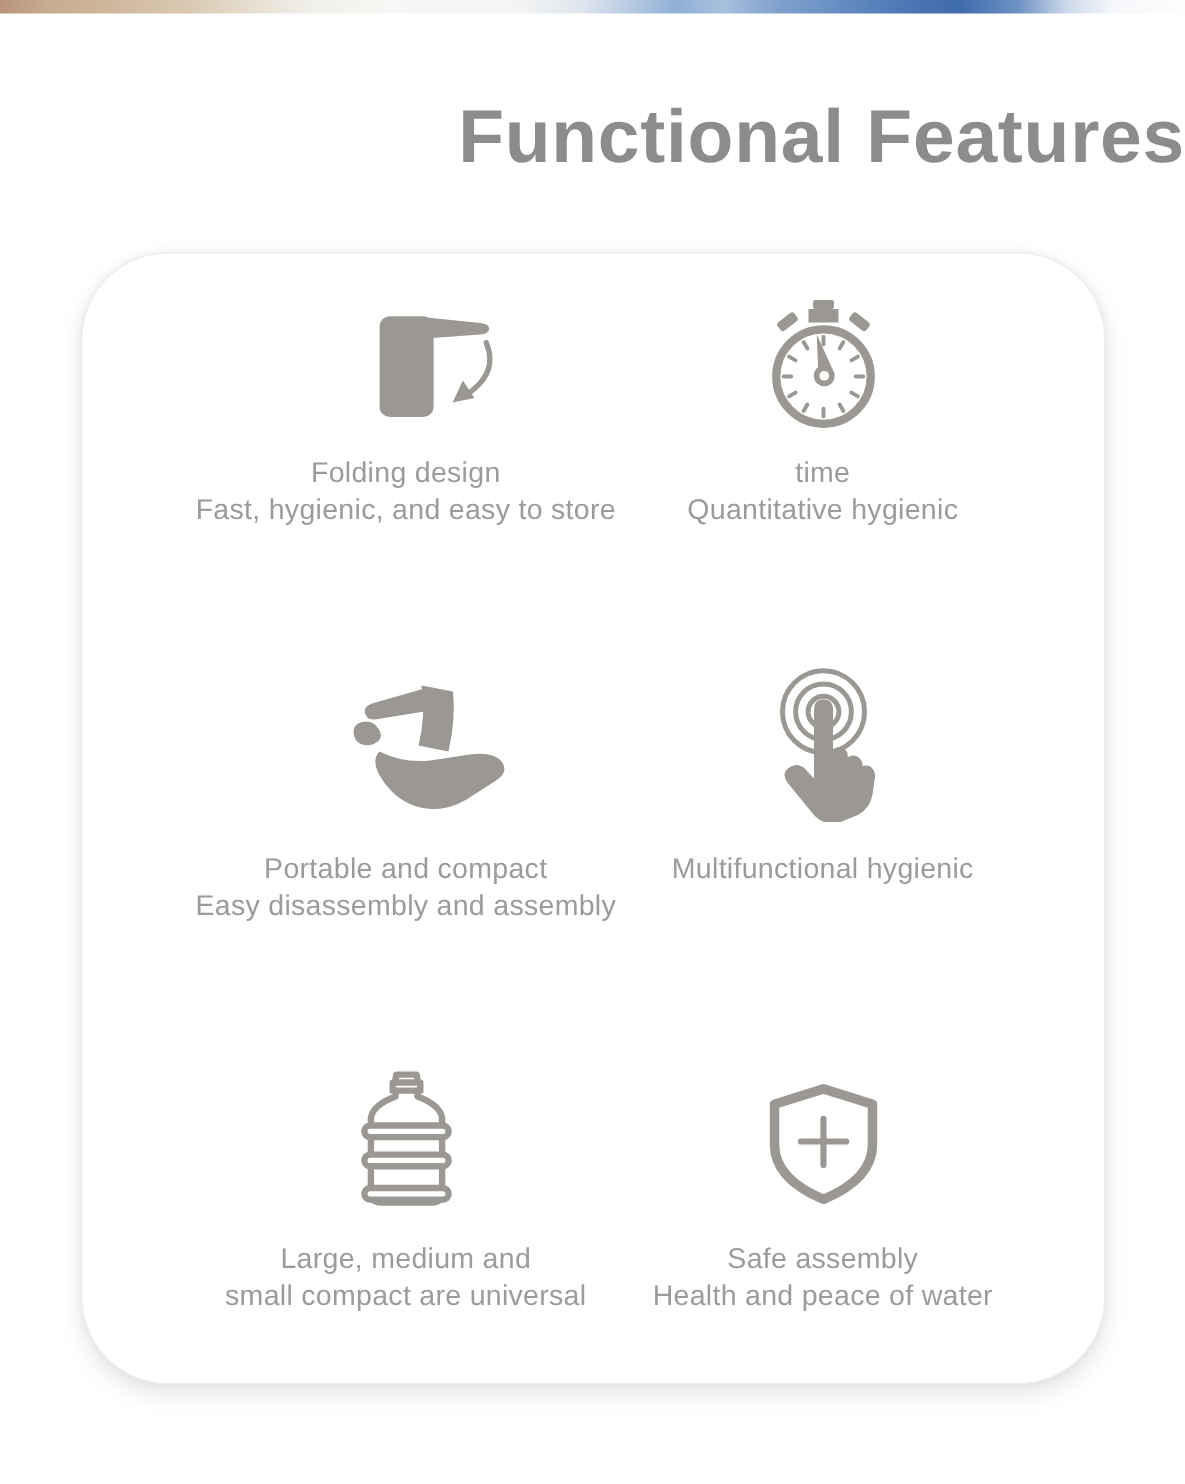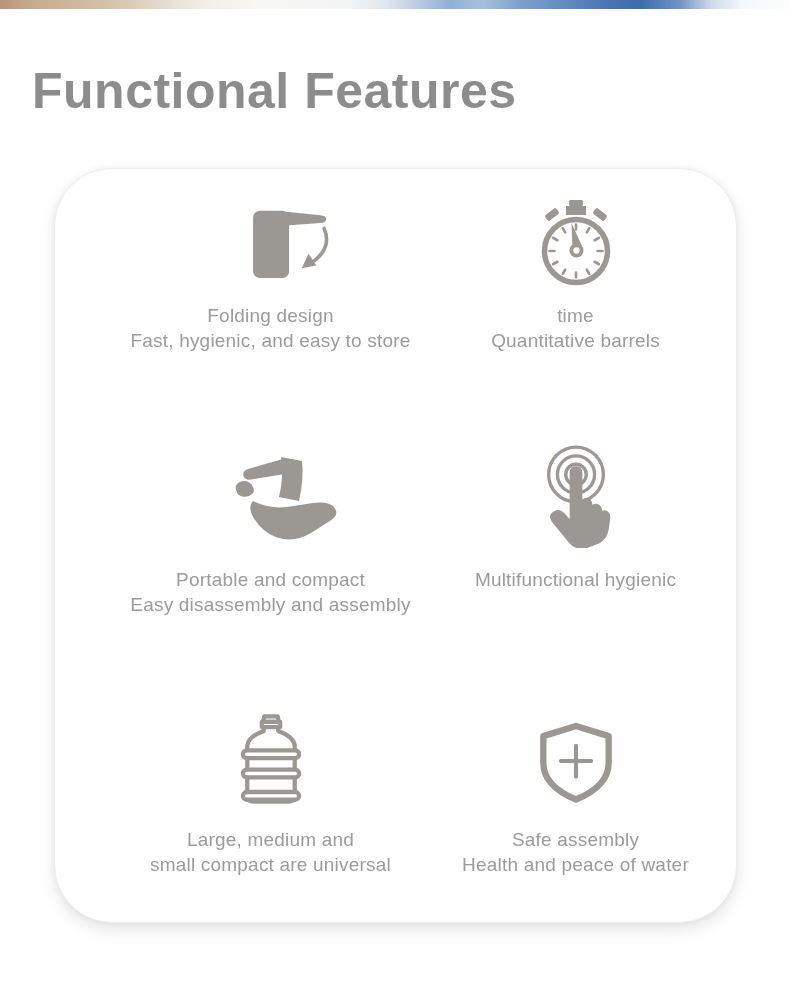--- a/index.html
+++ b/index.html
@@ -12,30 +12,30 @@
     height:9px;width:100%;
     background:linear-gradient(90deg,
       #b9947a 0%, #c7ab8e 4%, #cfb89e 10%, #d9c9b3 16%, #e6ddcf 21%,
       #f1efe9 26%, #f7f7f5 33%, #f3f4f4 44%, #dfe6ee 49%,
       #b9cbe2 53%, #8fafd5 57%, #a8c0dd 61%, #7d9fcc 66%,
       #6189c0 72%, #4a74b3 77%, #3f6cae 81%, #6f93c5 86%,
       #cdd9ea 90%, #f5f7fa 94%, #fdfdfe 100%);
   }
   h1.page-title{
     margin:54px 0 0;padding-left:32px;
-    text-align:left;font-size:50px;line-height:56px;font-weight:bold;
+    text-align:right;font-size:50px;line-height:56px;font-weight:bold;
     color:#8c8c8c;letter-spacing:0.5px;
   }
   .feature-card{
     width:683px;height:755px;margin:49px auto 0;box-sizing:border-box;
     background:#ffffff;border:1px solid #ededed;border-radius:58px;
     box-shadow:0 7px 16px rgba(0,0,0,0.10), 0 0 6px rgba(0,0,0,0.05);
     padding-top:30px;
   }
-  .row{display:flex;padding-left:77px;gap:27px;}
+  .row{display:flex;padding-left:77px;}
   .row.r2{margin-top:88px;}
   .row.r3{margin-top:94px;}
   .cell{width:278px;display:flex;flex-direction:column;align-items:center;}
   .icon-box{display:flex;align-items:center;justify-content:center;}
   .r1 .icon-box{height:88px;}
   .r2 .icon-box{height:110px;}
   .r3 .icon-box{height:100px;}
   .shift-21{position:relative;left:21px;}
   .shift-13{position:relative;left:13px;}
   .caption{
@@ -92,21 +92,21 @@
             <line x1="14.05" y1="37.75" x2="18.38" y2="40.25"></line>
             <line x1="23.75" y1="28.05" x2="26.25" y2="32.38"></line>
           </g>
           <path d="M32.5 23 L43 46 L33.5 49 Z" fill="#9b9894"></path>
           <circle cx="37.5" cy="50.5" r="7" fill="#9b9894"></circle>
           <circle cx="37.5" cy="50.5" r="3.2" fill="#ffffff"></circle>
         </svg>
       </div>
       <div class="caption">
         <div>time</div>
-        <div>Quantitative barrels</div>
+        <div>Quantitative hygienic</div>
       </div>
     </div>
   </div>
 
   <div class="row r2">
     <div class="cell">
       <div class="icon-box shift-13">
         <svg width="106" height="94" viewBox="0 0 106 94">
           <g fill="#9b9894">
             <path d="M50 8 L71 12 Q73 30 68 52 L48 48 Q53 28 50 8 Z"></path>

